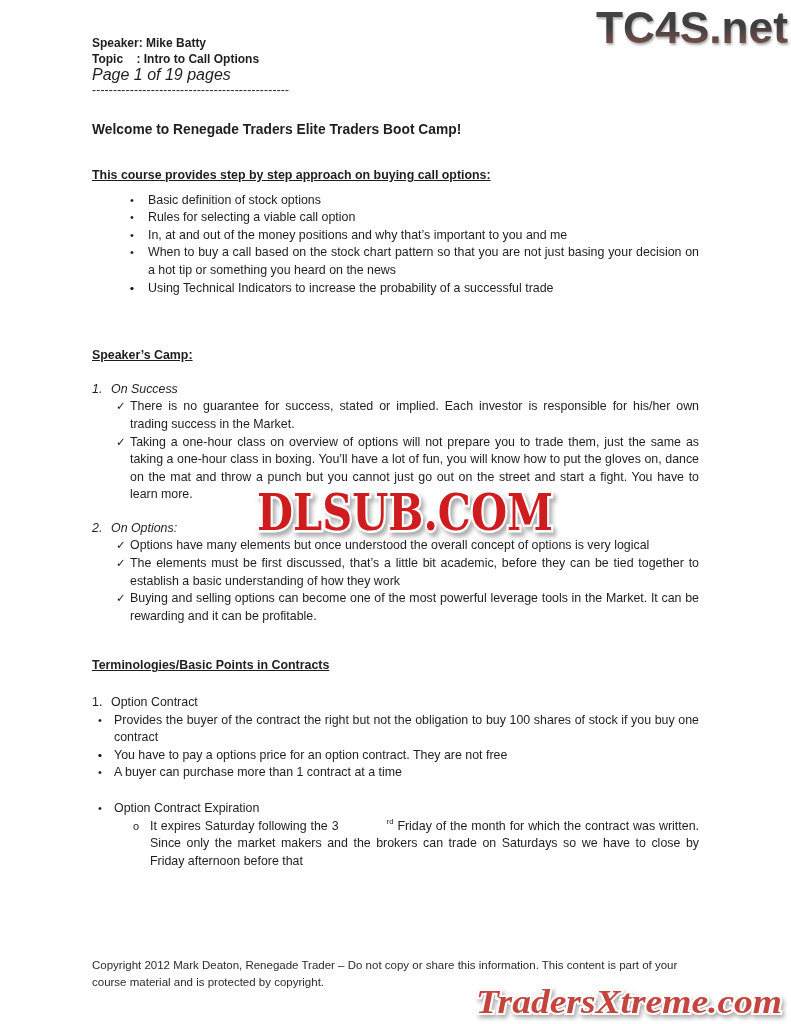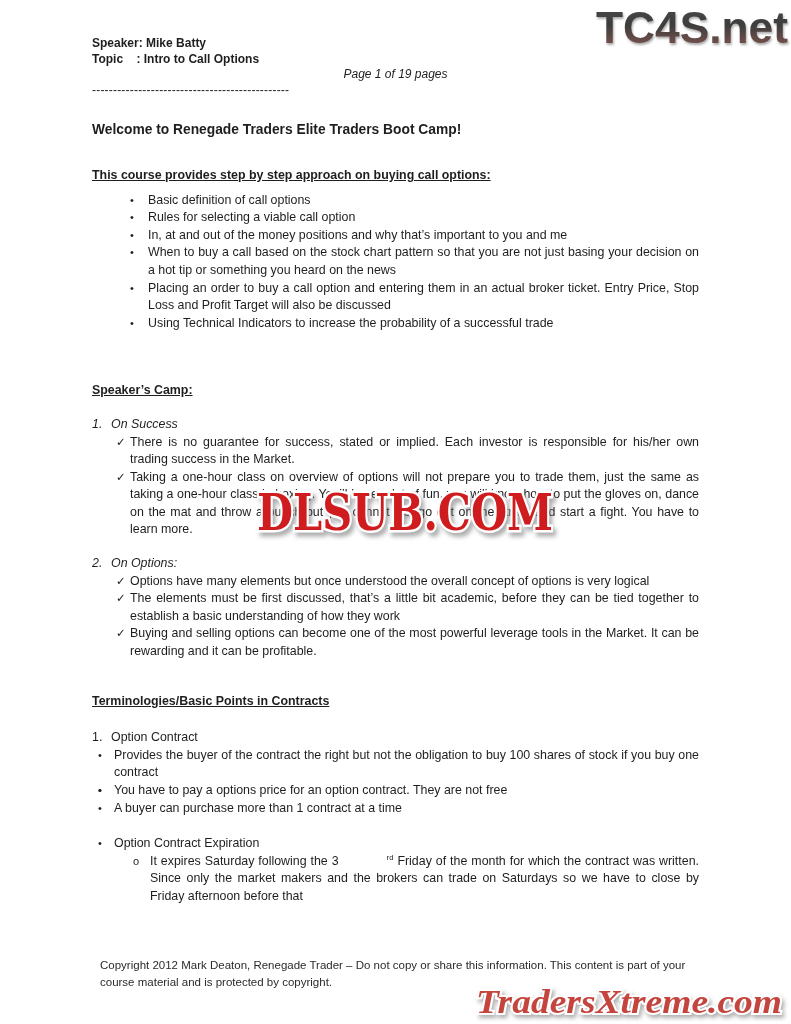--- a/index.html
+++ b/index.html
@@ -5,21 +5,21 @@
   html,body { margin:0; padding:0; background:#ffffff; }
   .page {
     position:relative; width:791px; height:1024px; background:#ffffff;
     font-family:"Liberation Sans", sans-serif; color:#1e1e1e; overflow:hidden;
   }
   .content {
     position:absolute; left:92px; top:36px; width:607px;
     font-size:12.4px; line-height:17.6px;
   }
   .meta-line { font-weight:bold; font-size:12px; line-height:15.6px; white-space:pre-wrap; }
-  .meta-page { font-weight:normal; font-style:italic; font-size:12px; line-height:15.6px;text-align:center; }
+  .meta-page { font-weight:normal; font-style:italic; font-size:16px; line-height:15.6px; }
   .meta-divider { font-weight:normal; font-size:12px; line-height:15.6px; letter-spacing:0.2px; }
   .welcome { margin-top:23px; font-weight:bold; font-size:13.8px; }
   .sec-heading { font-weight:bold; text-decoration:underline; }
   .course-heading { margin-top:28px; }
   .list { margin-top:7px; }
   .li { position:relative; text-align:justify; }
   .li .marker { position:absolute; }
   .course-li { padding-left:56px; }
   .course-li .marker { left:38px; font-size:11px; }
   .check-li { padding-left:38px; }
@@ -30,21 +30,21 @@
   .sub-li .marker { left:41px; font-size:11px; }
   .note-heading { margin-top:50px; }
   .num-line { margin-top:16px; }
   .italic { font-style:italic; }
   .num { display:inline-block; min-width:19px; }
   .term-heading { margin-top:32px; }
   .term-item-line { margin-top:19px; }
   .mt18 { margin-top:18px; }
   .sup { font-size:0.62em; vertical-align:super; line-height:0;padding-left:48px; }
   .footer {
-    position:absolute; left:100px; top:957px; width:622px;
+    position:absolute; left:92px; top:957px; width:622px;
     font-size:11.5px; line-height:17px; color:#2b2b2b;
   }
   .logo-tc4s { position:absolute; left:592px; top:1px;
     filter:drop-shadow(1px 2px 1px rgba(150,150,150,0.8)); }
   .wm-dlsub { position:absolute; left:250px; top:482px;
     filter:drop-shadow(3px 4px 2px rgba(110,110,110,0.55)); }
   .logo-tx { position:absolute; left:470px; top:979px;
     filter:drop-shadow(2px 3px 2px rgba(120,120,120,0.6)); }
 </style>
 </head>
@@ -69,37 +69,36 @@
     <div class="meta-line">Topic    : Intro to Call Options</div>
     <div class="meta-page">Page 1 of 19 pages</div>
     <div class="meta-divider">-----------------------------------------------</div>
 
     <div class="welcome">Welcome to Renegade Traders Elite Traders Boot Camp!</div>
 
     <div class="sec-heading course-heading">This course provides step by step approach on buying call options:</div>
     <div class="list">
       <div class="li course-li">
         <span class="marker">•</span>
-        <span class="li-text">Basic definition of call options</span>
+        <span class="li-text">Basic definition of stock options</span>
       </div>
       <div class="li course-li">
         <span class="marker">•</span>
         <span class="li-text">Rules for selecting a viable call option</span>
       </div>
       <div class="li course-li">
         <span class="marker">•</span>
         <span class="li-text">In, at and out of the money positions and why that’s important to you and me</span>
       </div>
       <div class="li course-li">
         <span class="marker">•</span>
         <span class="li-text">When to buy a call based on the stock chart pattern so that you are not just basing your decision on a hot tip or something you heard on the news</span>
       </div>
       <div class="li course-li">
         <span class="marker">•</span>
-        <span class="li-text">Placing an order to buy a call option and entering them in an actual broker ticket. Entry Price, Stop Loss and Profit Target will also be discussed</span>
       </div>
       <div class="li course-li">
         <span class="marker">•</span>
         <span class="li-text">Using Technical Indicators to increase the probability of a successful trade</span>
       </div>
     </div>
 
     <div class="sec-heading note-heading">Speaker’s Camp:</div>
 
     <div class="num-line italic">

